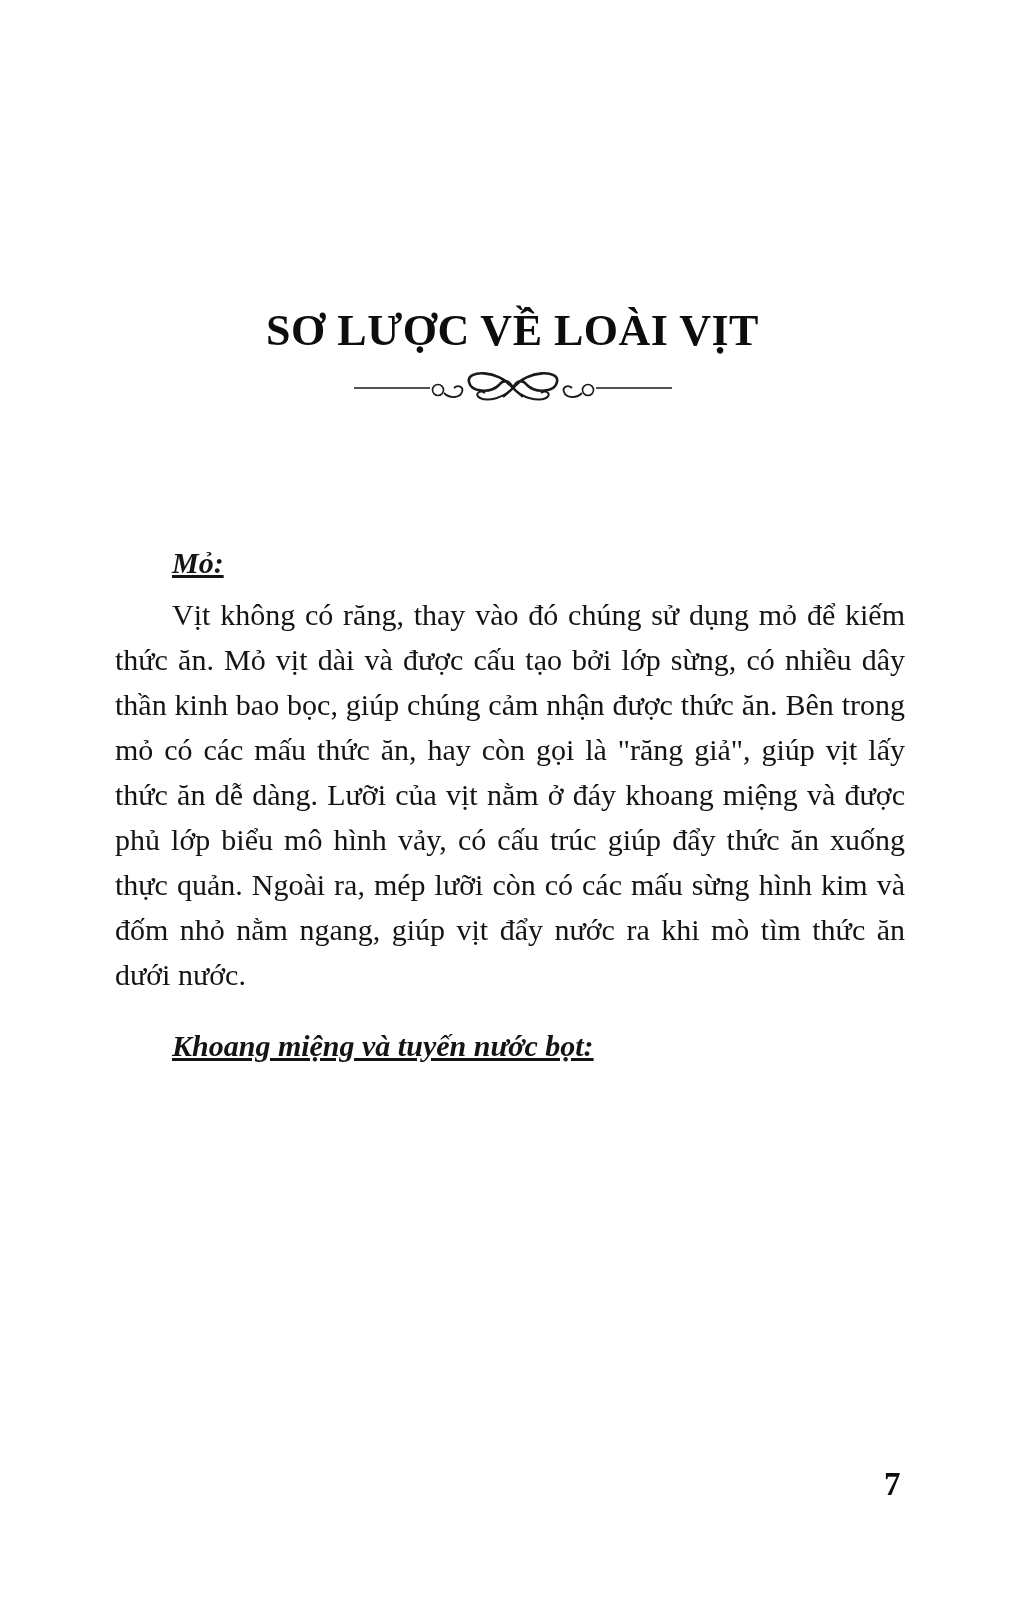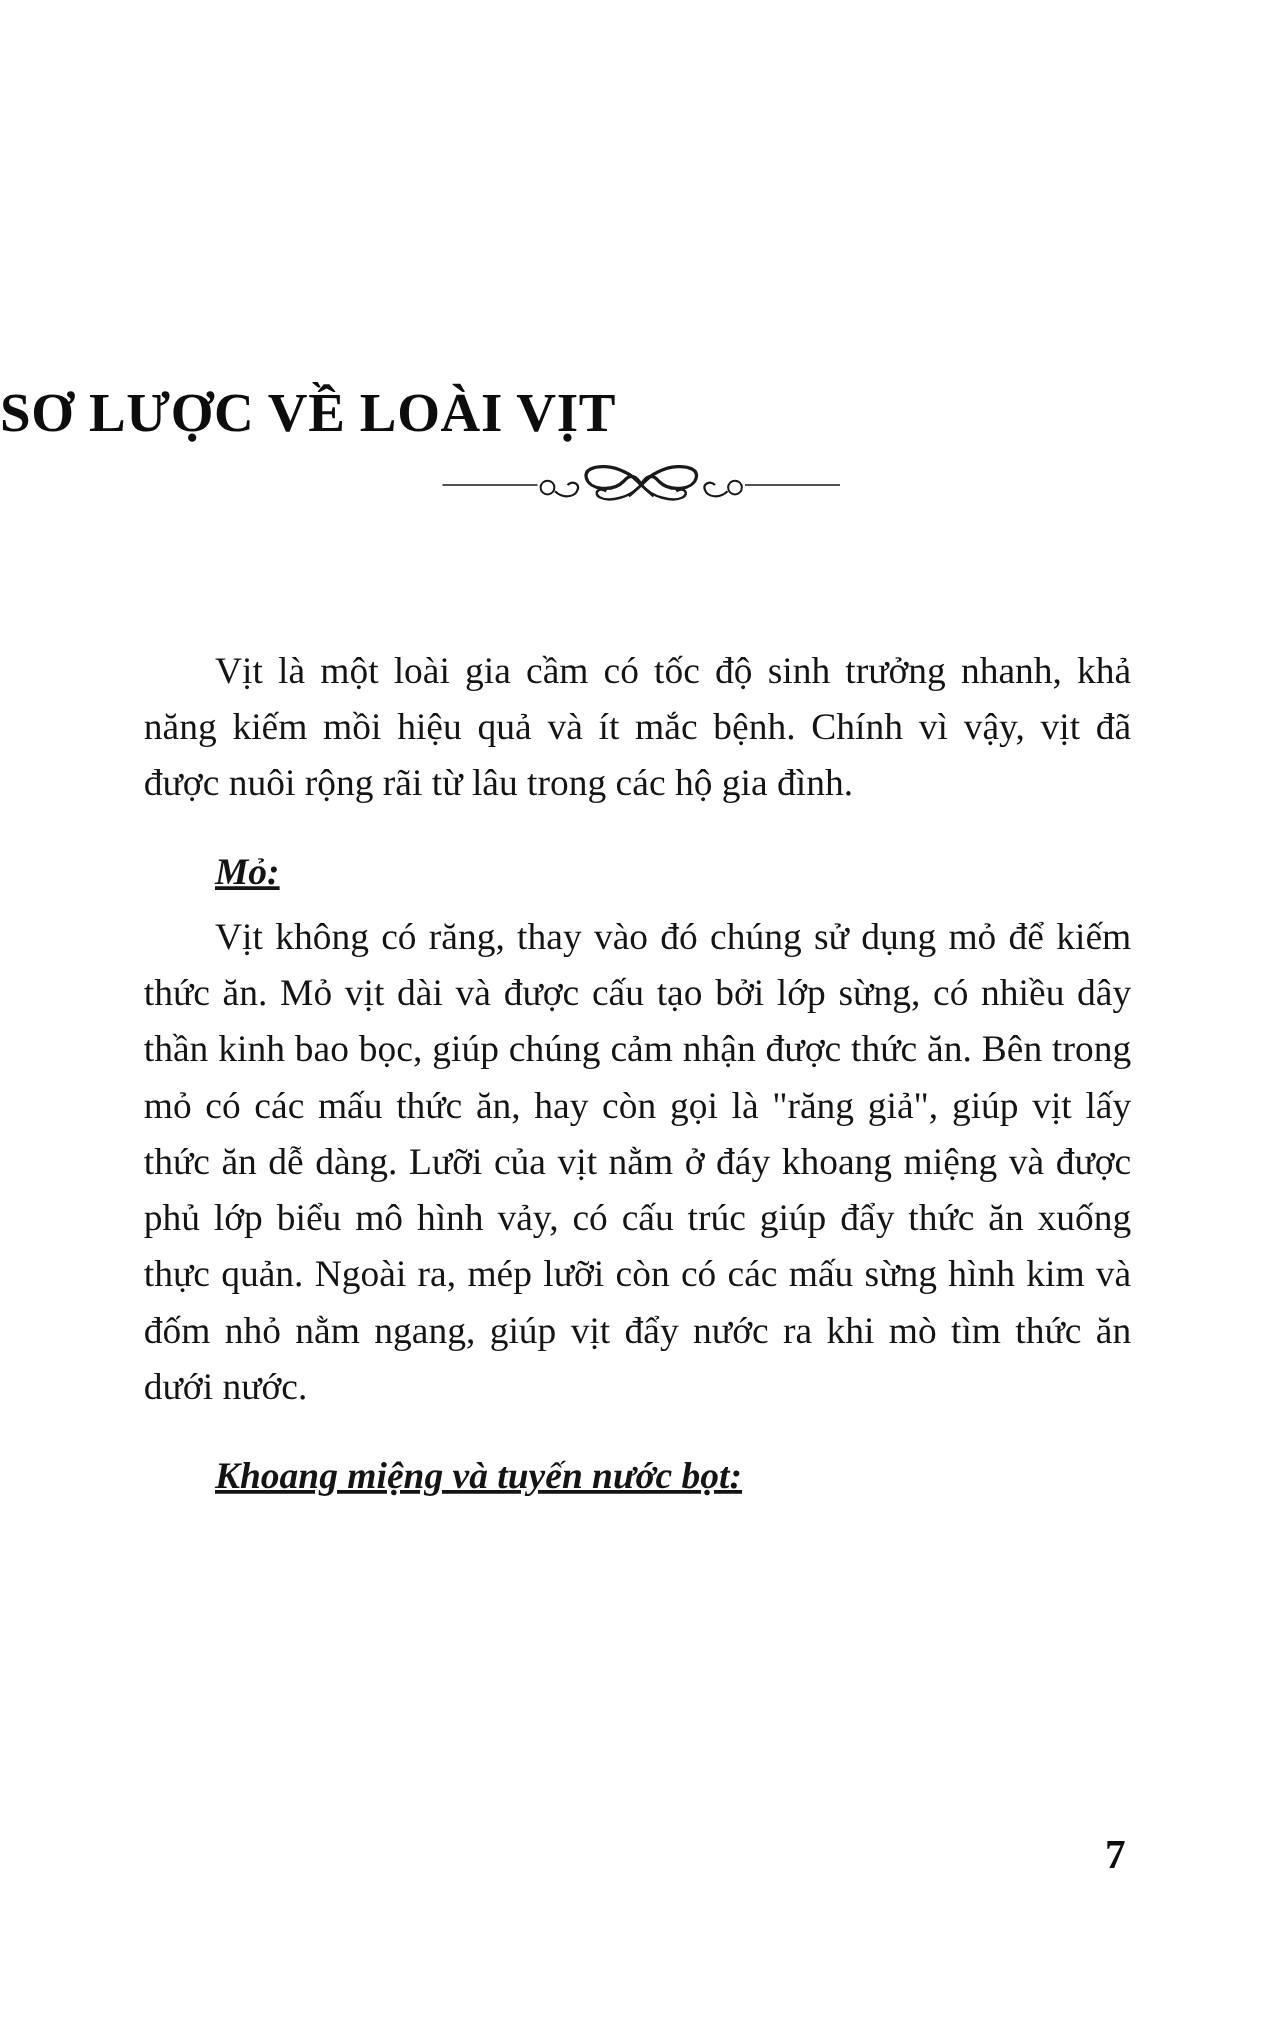--- a/index.html
+++ b/index.html
@@ -17,21 +17,21 @@
     width: 1025px;
     height: 1614px;
     background: #ffffff;
     overflow: hidden;
   }
   .chapter-title {
     position: absolute;
     top: 305px;
     left: 0;
     width: 100%;
-    text-align: left;
+    text-align: center;
     font-size: 44px;
     font-weight: 700;
     line-height: 1.2;
     letter-spacing: 0.5px;
     color: #0d0d0d;
     white-space: nowrap;
   }
   .divider {
     position: absolute;
     top: 367px;
@@ -103,21 +103,20 @@
 
         <path d="M161 21 C170 31 186 35 194 31 C200 28 195 22 189 26" stroke-width="2"></path>
 
         <path d="M151 12 C156 16 166 26 171 30" stroke-width="2.2"></path>
         <path d="M171 12 C166 16 156 26 151 30" stroke-width="2.2"></path>
       </g>
     </svg>
   </div>
 
   <main class="content" id="content">
-      <p class="paragraph">Vịt là một loài gia cầm có tốc độ sinh trưởng nhanh, khả năng kiếm mồi hiệu quả và ít mắc bệnh. Chính vì vậy, vịt đã được nuôi rộng rãi từ lâu trong các hộ gia đình.</p>
       <h2 class="heading">Mỏ:</h2>
       <p class="paragraph">Vịt không có răng, thay vào đó chúng sử dụng mỏ để kiếm thức ăn. Mỏ vịt dài và được cấu tạo bởi lớp sừng, có nhiều dây thần kinh bao bọc, giúp chúng cảm nhận được thức ăn. Bên trong mỏ có các mấu thức ăn, hay còn gọi là "răng giả", giúp vịt lấy thức ăn dễ dàng. Lưỡi của vịt nằm ở đáy khoang miệng và được phủ lớp biểu mô hình vảy, có cấu trúc giúp đẩy thức ăn xuống thực quản. Ngoài ra, mép lưỡi còn có các mấu sừng hình kim và đốm nhỏ nằm ngang, giúp vịt đẩy nước ra khi mò tìm thức ăn dưới nước.</p>
       <h2 class="heading">Khoang miệng và tuyến nước bọt:</h2>
     </main>
 
   <div class="page-number">7</div>
 
 </div>
 
 </body></html>

